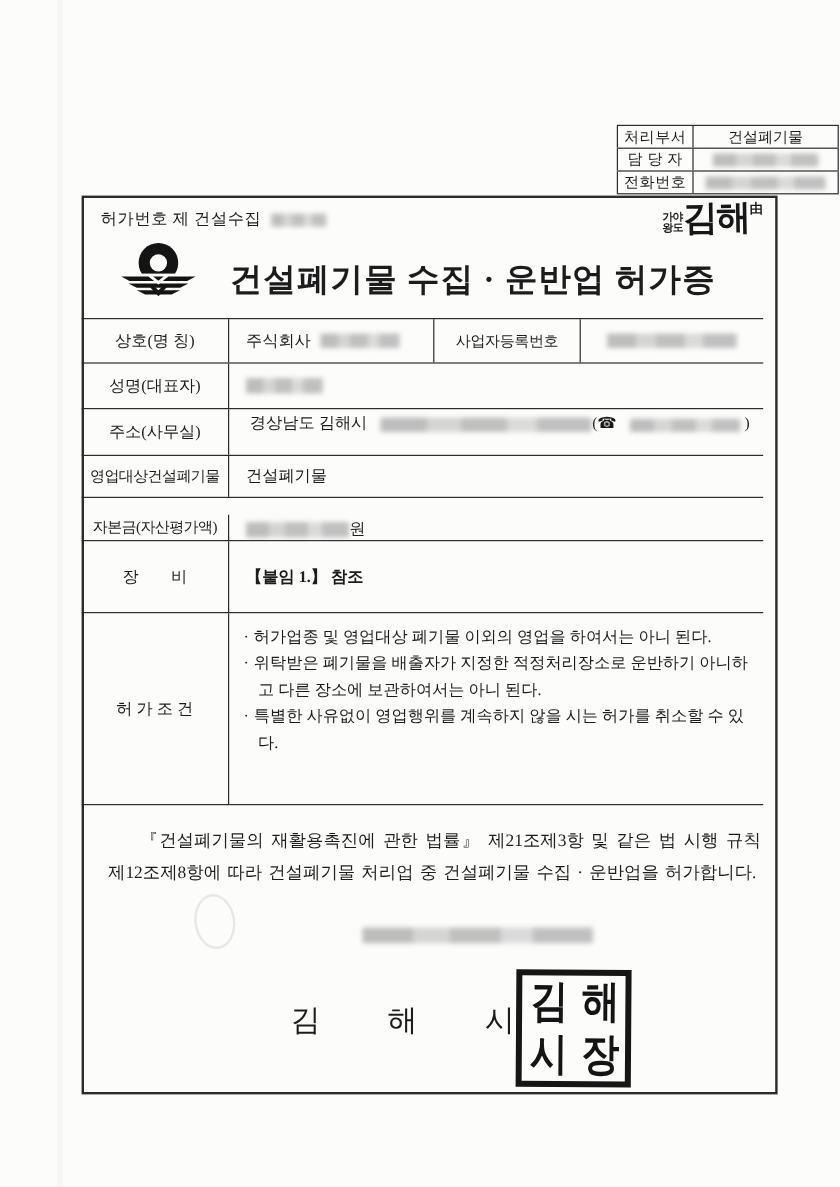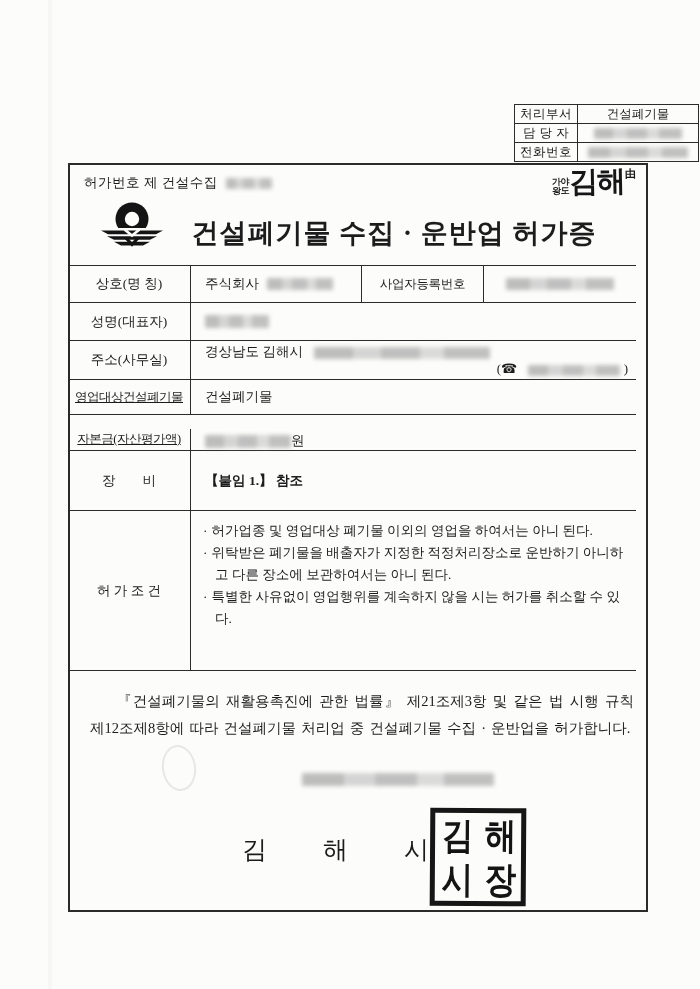--- a/index.html
+++ b/index.html
@@ -41,29 +41,29 @@
     font-size:27px; font-weight:700; letter-spacing:1px; white-space:nowrap; }
 
   
   .tbl { position:absolute; left:-2px; top:100px; width:568px;
     border-top:1.5px solid #2b2b2b; font-size:13.5px; }
   .row { display:flex; border-bottom:1.5px solid #2b2b2b; align-items:stretch;
     border-left:2px solid #2b2b2b; border-right:2px solid #2b2b2b; margin:0 -2px? }
   .row { border-left:none; border-right:none; }
   .lab { width:123px; border-right:1.5px solid #2b2b2b; display:flex;
     align-items:center; justify-content:center; text-align:center; padding:2px; }
-  .lab.small { font-size:12.5px; letter-spacing:-0.5px;text-decoration:underline; }
+  .lab.small { font-size:12.5px; letter-spacing:-0.5px; }
   .val { flex:1; display:flex; align-items:center; padding-left:14px; }
   .lab2 { width:123px; border-left:1.5px solid #2b2b2b; border-right:1.5px solid #2b2b2b;
     display:flex; align-items:center; justify-content:center; font-size:12.5px;
     letter-spacing:-0.3px; }
   .val-mid { width:170px; display:flex; align-items:center; padding-left:14px; }
   .val-end { flex:1; display:flex; align-items:center; justify-content:center; }
   .addr-block { flex:1; padding:3px 8px 3px 14px; display:flex;
-    flex-direction:column; justify-content:center; line-height:17px; }
+    justify-content:center; line-height:17px; }
   .addr-line2 { text-align:right; font-size:13px; }
 
   .rd { display:inline-block; vertical-align:middle; border-radius:1px;
     filter:blur(2px); opacity:0.55;
     background:linear-gradient(90deg,#8a8a8a 0 22%,#b5b5b5 22% 38%,#8f8f8f 38% 60%,#c0c0c0 60% 74%,#909090 74% 100%); }
   .gap-l { margin-left:8px; }
 
   .cond-cell { flex:1; padding:9px 8px 8px 12px; line-height:22px; font-size:13.5px; }
   .cond-item { padding-left:12px; text-indent:-12px; }
   .bullet { margin-right:4px; }

